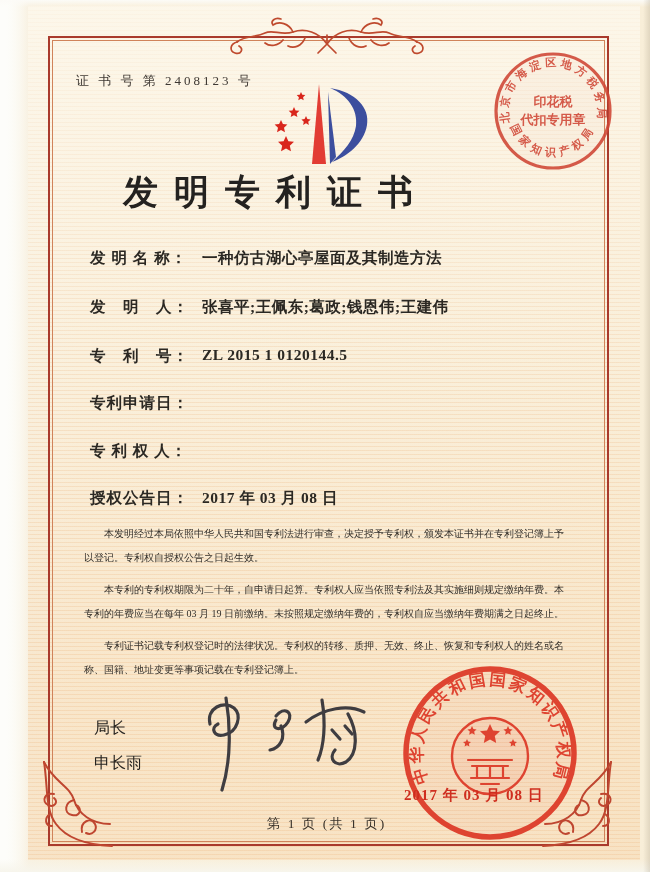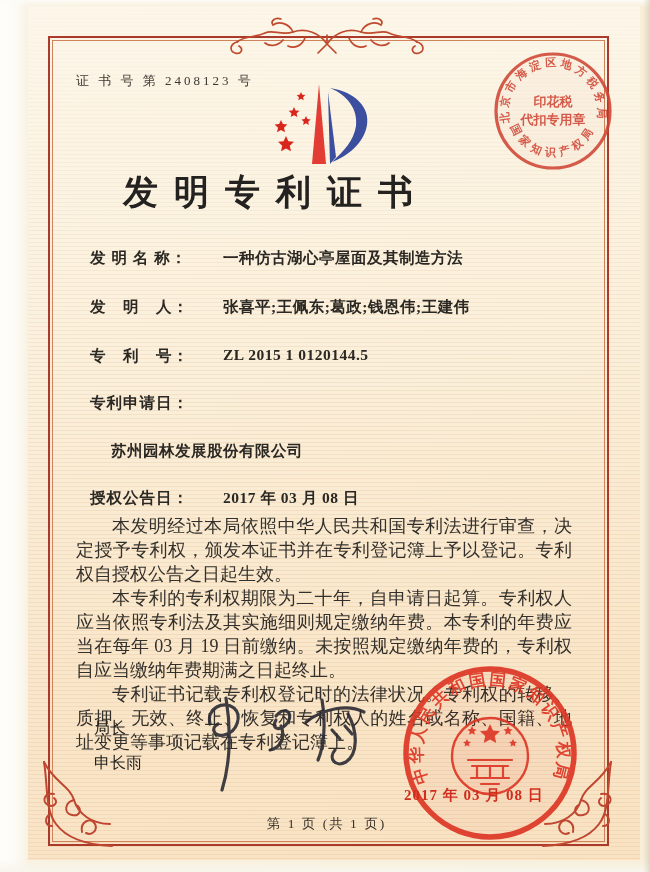--- a/index.html
+++ b/index.html
@@ -38,25 +38,25 @@
   .orn-br{left:537px;top:756px;width:86px;height:98px;transform:scaleX(-1);}
 
   .cert-no{position:absolute;left:76px;top:72px;font-size:13px;letter-spacing:3px;color:#3e3833;}
 
   .logo{position:absolute;left:250px;top:80px;width:132px;height:92px;}
 
   .title{position:absolute;left:0;top:169px;width:536px;text-align:center;
     font-size:35px;font-weight:700;color:#242220;letter-spacing:16px;text-indent:16px;}
   .field-row{position:absolute;left:90px;right:58px;display:flex;font-size:15.5px;color:#2b2823;font-weight:bold;}
   .field-label{flex:0 0 112px;white-space:pre;letter-spacing:1px;}
-  .field-value{margin-left:21px;letter-spacing:0.5px;}
+  .field-value{margin-left:0;letter-spacing:0.5px;}
   .fr0{top:248px}.fr1{top:297px}.fr2{top:346px}.fr3{top:393px}.fr4{top:441px}.fr5{top:488px}
 
   .body-text{position:absolute;left:76px;right:78px;top:514px;color:#332f2a;}
-  .body-text p{margin:0;text-indent:2em;font-size:18px;line-height:24px;text-align:justify;}
+  .body-text p{margin:8px;text-indent:2em;font-size:10px;line-height:24px;text-align:justify;}
 
   .director{position:absolute;left:94px;top:718px;font-size:16px;color:#26231f;}
   .director .name{margin-top:14px;text-align:center;}
 
   .signature{position:absolute;left:180px;top:688px;width:200px;height:110px;}
 
   .office-seal{position:absolute;left:401px;top:664px;width:178px;height:178px;opacity:.93;}
   .seal-date{position:absolute;left:404px;top:786px;width:140px;font-size:15px;font-weight:700;
     color:#cf2e1f;letter-spacing:1px;white-space:nowrap;}
 
@@ -141,21 +141,21 @@
   <span class="field-value">张喜平;王佩东;葛政;钱恩伟;王建伟</span>
 </div>
 <div class="field-row fr2">
   <span class="field-label">专　利　号：</span>
   <span class="field-value">ZL 2015 1 0120144.5</span>
 </div>
 <div class="field-row fr3">
   <span class="field-label">专利申请日：</span>
 </div>
 <div class="field-row fr4">
-  <span class="field-value">苏州园林发展股份有限公司</span>
+  <span class="field-label">专 利 权 人：</span>
 </div>
 <div class="field-row fr5">
   <span class="field-label">授权公告日：</span>
   <span class="field-value">2017 年 03 月 08 日</span>
 </div>
 
 <div class="body-text">
   <p>本发明经过本局依照中华人民共和国专利法进行审查，决定授予专利权，颁发本证书并在专利登记簿上予以登记。专利权自授权公告之日起生效。</p>
   <p>本专利的专利权期限为二十年，自申请日起算。专利权人应当依照专利法及其实施细则规定缴纳年费。本专利的年费应当在每年 03 月 19 日前缴纳。未按照规定缴纳年费的，专利权自应当缴纳年费期满之日起终止。</p>
   <p>专利证书记载专利权登记时的法律状况。专利权的转移、质押、无效、终止、恢复和专利权人的姓名或名称、国籍、地址变更等事项记载在专利登记簿上。</p>

